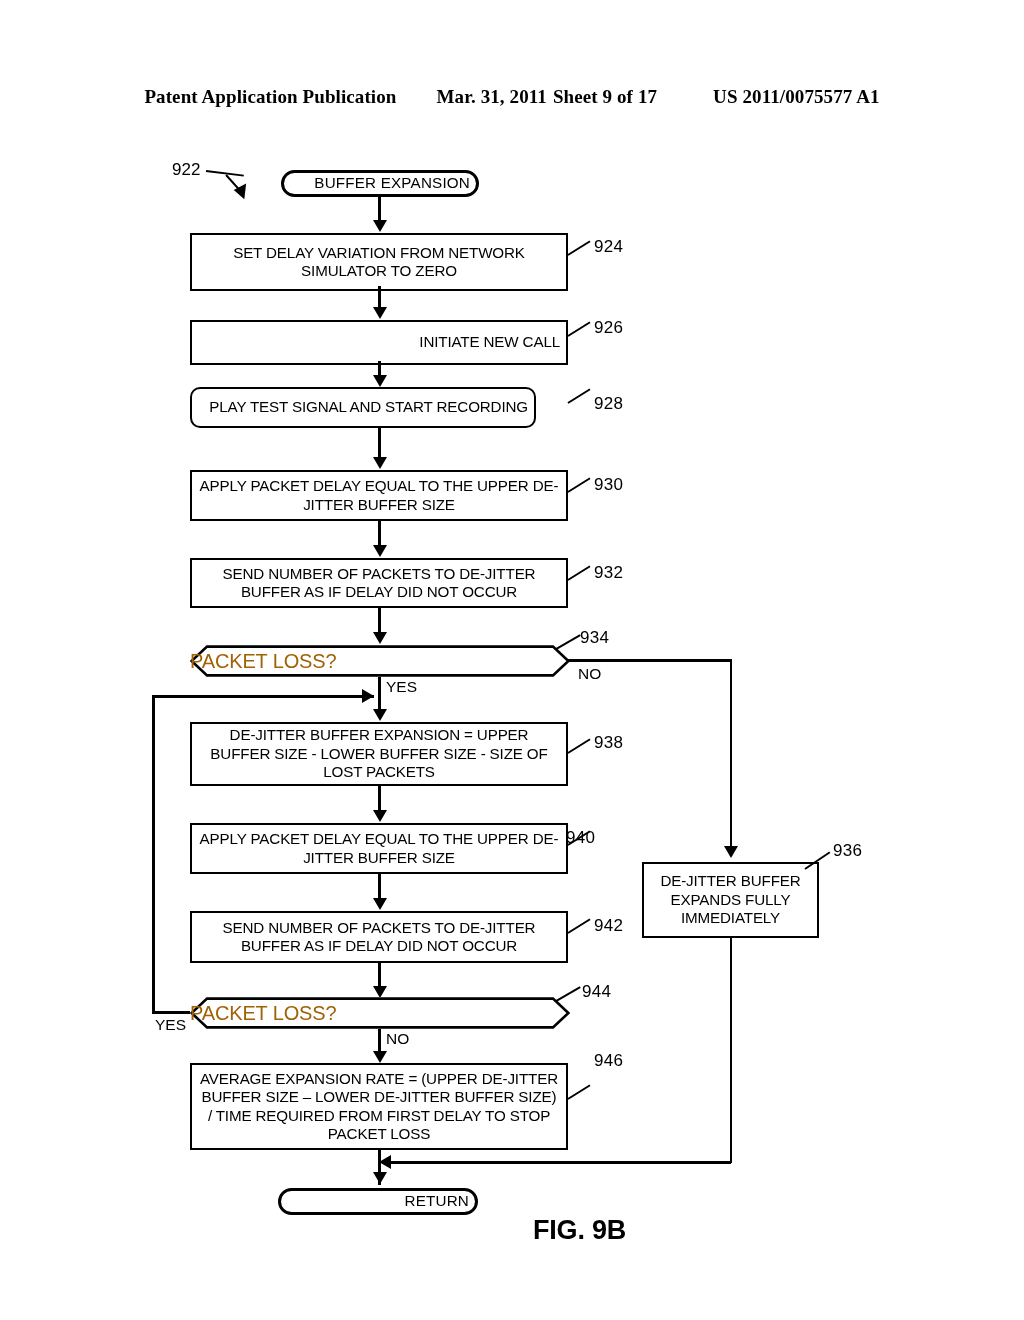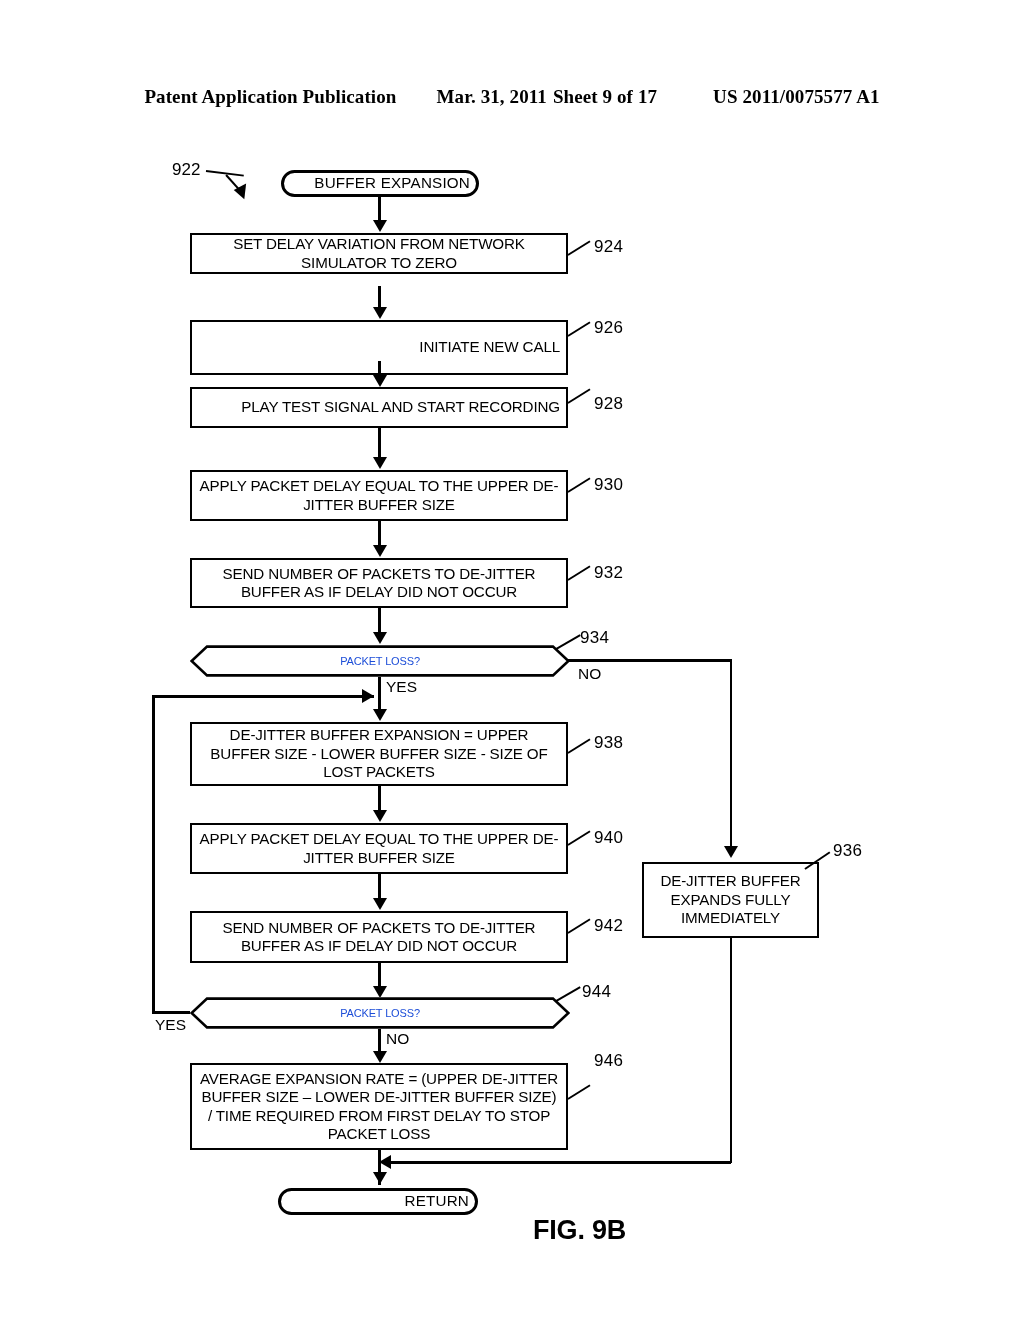--- a/index.html
+++ b/index.html
@@ -60,24 +60,23 @@
     font-size: 15.2px;
     letter-spacing: 0.2px;
   }
   
   .decision {
     position: absolute;
     box-sizing: border-box;
     background: #fff;
     display: flex;
     align-items: center;
-    justify-content: center;
     text-align: center;
-    font-size: 11px;
-    color: #1d4ed8;
+    font-size: 20px;
+    color: #a16207;
     letter-spacing: -0.15px;
   }
   .decision .hexsvg {
     position: absolute;
     left: 0;
     top: 0;
   }
   .decision .hexlabel {
     position: relative;
     z-index: 2;
@@ -165,39 +164,39 @@
   <div class="leader" style="left:206px; top:170px; width:38px; transform:rotate(7deg);"></div>
   <div class="leader" style="left:226px; top:174px; width:26px; transform:rotate(48deg);"></div>
   <div style="position:absolute; left:236px; top:186px; width:0; height:0; border-left:5px solid transparent; border-right:9px solid transparent; border-top:13px solid #000; transform:rotate(-28deg);"></div>
 
   <div class="node terminal" style="left:281px; top:170px; width:198px; height:27px;">
     <span>BUFFER EXPANSION</span>
   </div>
   <div class="vline" style="left:378px; top:197px; height:24px;"></div>
   <div class="arrow-down" style="left:372.5px; top:220px;"></div>
 
-  <div class="node" style="left:190px; top:233px; width:378px; height:41px;">
+  <div class="node" style="left:190px; top:233px; width:378px; height:58px;">
     <span>SET DELAY VARIATION FROM NETWORK SIMULATOR TO ZERO</span>
   </div>
   <div class="leader" style="left:568px; top:254px; width:26px; transform:rotate(-32deg);"></div>
   <div class="ref" style="left:594px; top:237px;">924</div>
 
   <div class="vline" style="left:378px; top:286px; height:22px;"></div>
   <div class="arrow-down" style="left:372.5px; top:307px;"></div>
 
-  <div class="node" style="left:190px; top:320px; width:378px; height:55px;">
+  <div class="node" style="left:190px; top:320px; width:378px; height:45px;">
     <span>INITIATE NEW CALL</span>
   </div>
   <div class="leader" style="left:568px; top:335px; width:26px; transform:rotate(-32deg);"></div>
   <div class="ref" style="left:594px; top:318px;">926</div>
 
   <div class="vline" style="left:378px; top:361px; height:22px;"></div>
   <div class="arrow-down" style="left:372.5px; top:375px;"></div>
 
-  <div class="node" style="left:190px; top:387px; width:378px; height:41px;">
+  <div class="node" style="left:190px; top:387px; width:346px; height:41px;border-radius:10px;">
     <span>PLAY TEST SIGNAL AND START RECORDING</span>
   </div>
   <div class="leader" style="left:568px; top:402px; width:26px; transform:rotate(-32deg);"></div>
   <div class="ref" style="left:594px; top:394px;">928</div>
 
   <div class="vline" style="left:378px; top:428px; height:30px;"></div>
   <div class="arrow-down" style="left:372.5px; top:457px;"></div>
 
   <div class="node" style="left:190px; top:470px; width:378px; height:51px;">
     <span>APPLY PACKET DELAY EQUAL TO THE UPPER DE-JITTER BUFFER SIZE</span>
@@ -257,21 +256,21 @@
   <div class="leader" style="left:568px; top:752px; width:26px; transform:rotate(-32deg);"></div>
   <div class="ref" style="left:594px; top:733px;">938</div>
 
   <div class="vline" style="left:378px; top:786px; height:26px;"></div>
   <div class="arrow-down" style="left:372.5px; top:810px;"></div>
 
   <div class="node" style="left:190px; top:823px; width:378px; height:51px;">
     <span>APPLY PACKET DELAY EQUAL TO THE UPPER DE-JITTER BUFFER SIZE</span>
   </div>
   <div class="leader" style="left:568px; top:844px; width:26px; transform:rotate(-32deg);"></div>
-  <div class="ref" style="left:594px; top:828px;">940</div>
+  <div class="ref" style="left:566px; top:828px;">940</div>
 
   <div class="vline" style="left:378px; top:874px; height:26px;"></div>
   <div class="arrow-down" style="left:372.5px; top:898px;"></div>
 
   <div class="node" style="left:190px; top:911px; width:378px; height:52px;">
     <span>SEND NUMBER OF PACKETS TO DE-JITTER BUFFER AS IF DELAY DID NOT OCCUR</span>
   </div>
   <div class="leader" style="left:568px; top:932px; width:26px; transform:rotate(-32deg);"></div>
   <div class="ref" style="left:594px; top:916px;">942</div>
 

